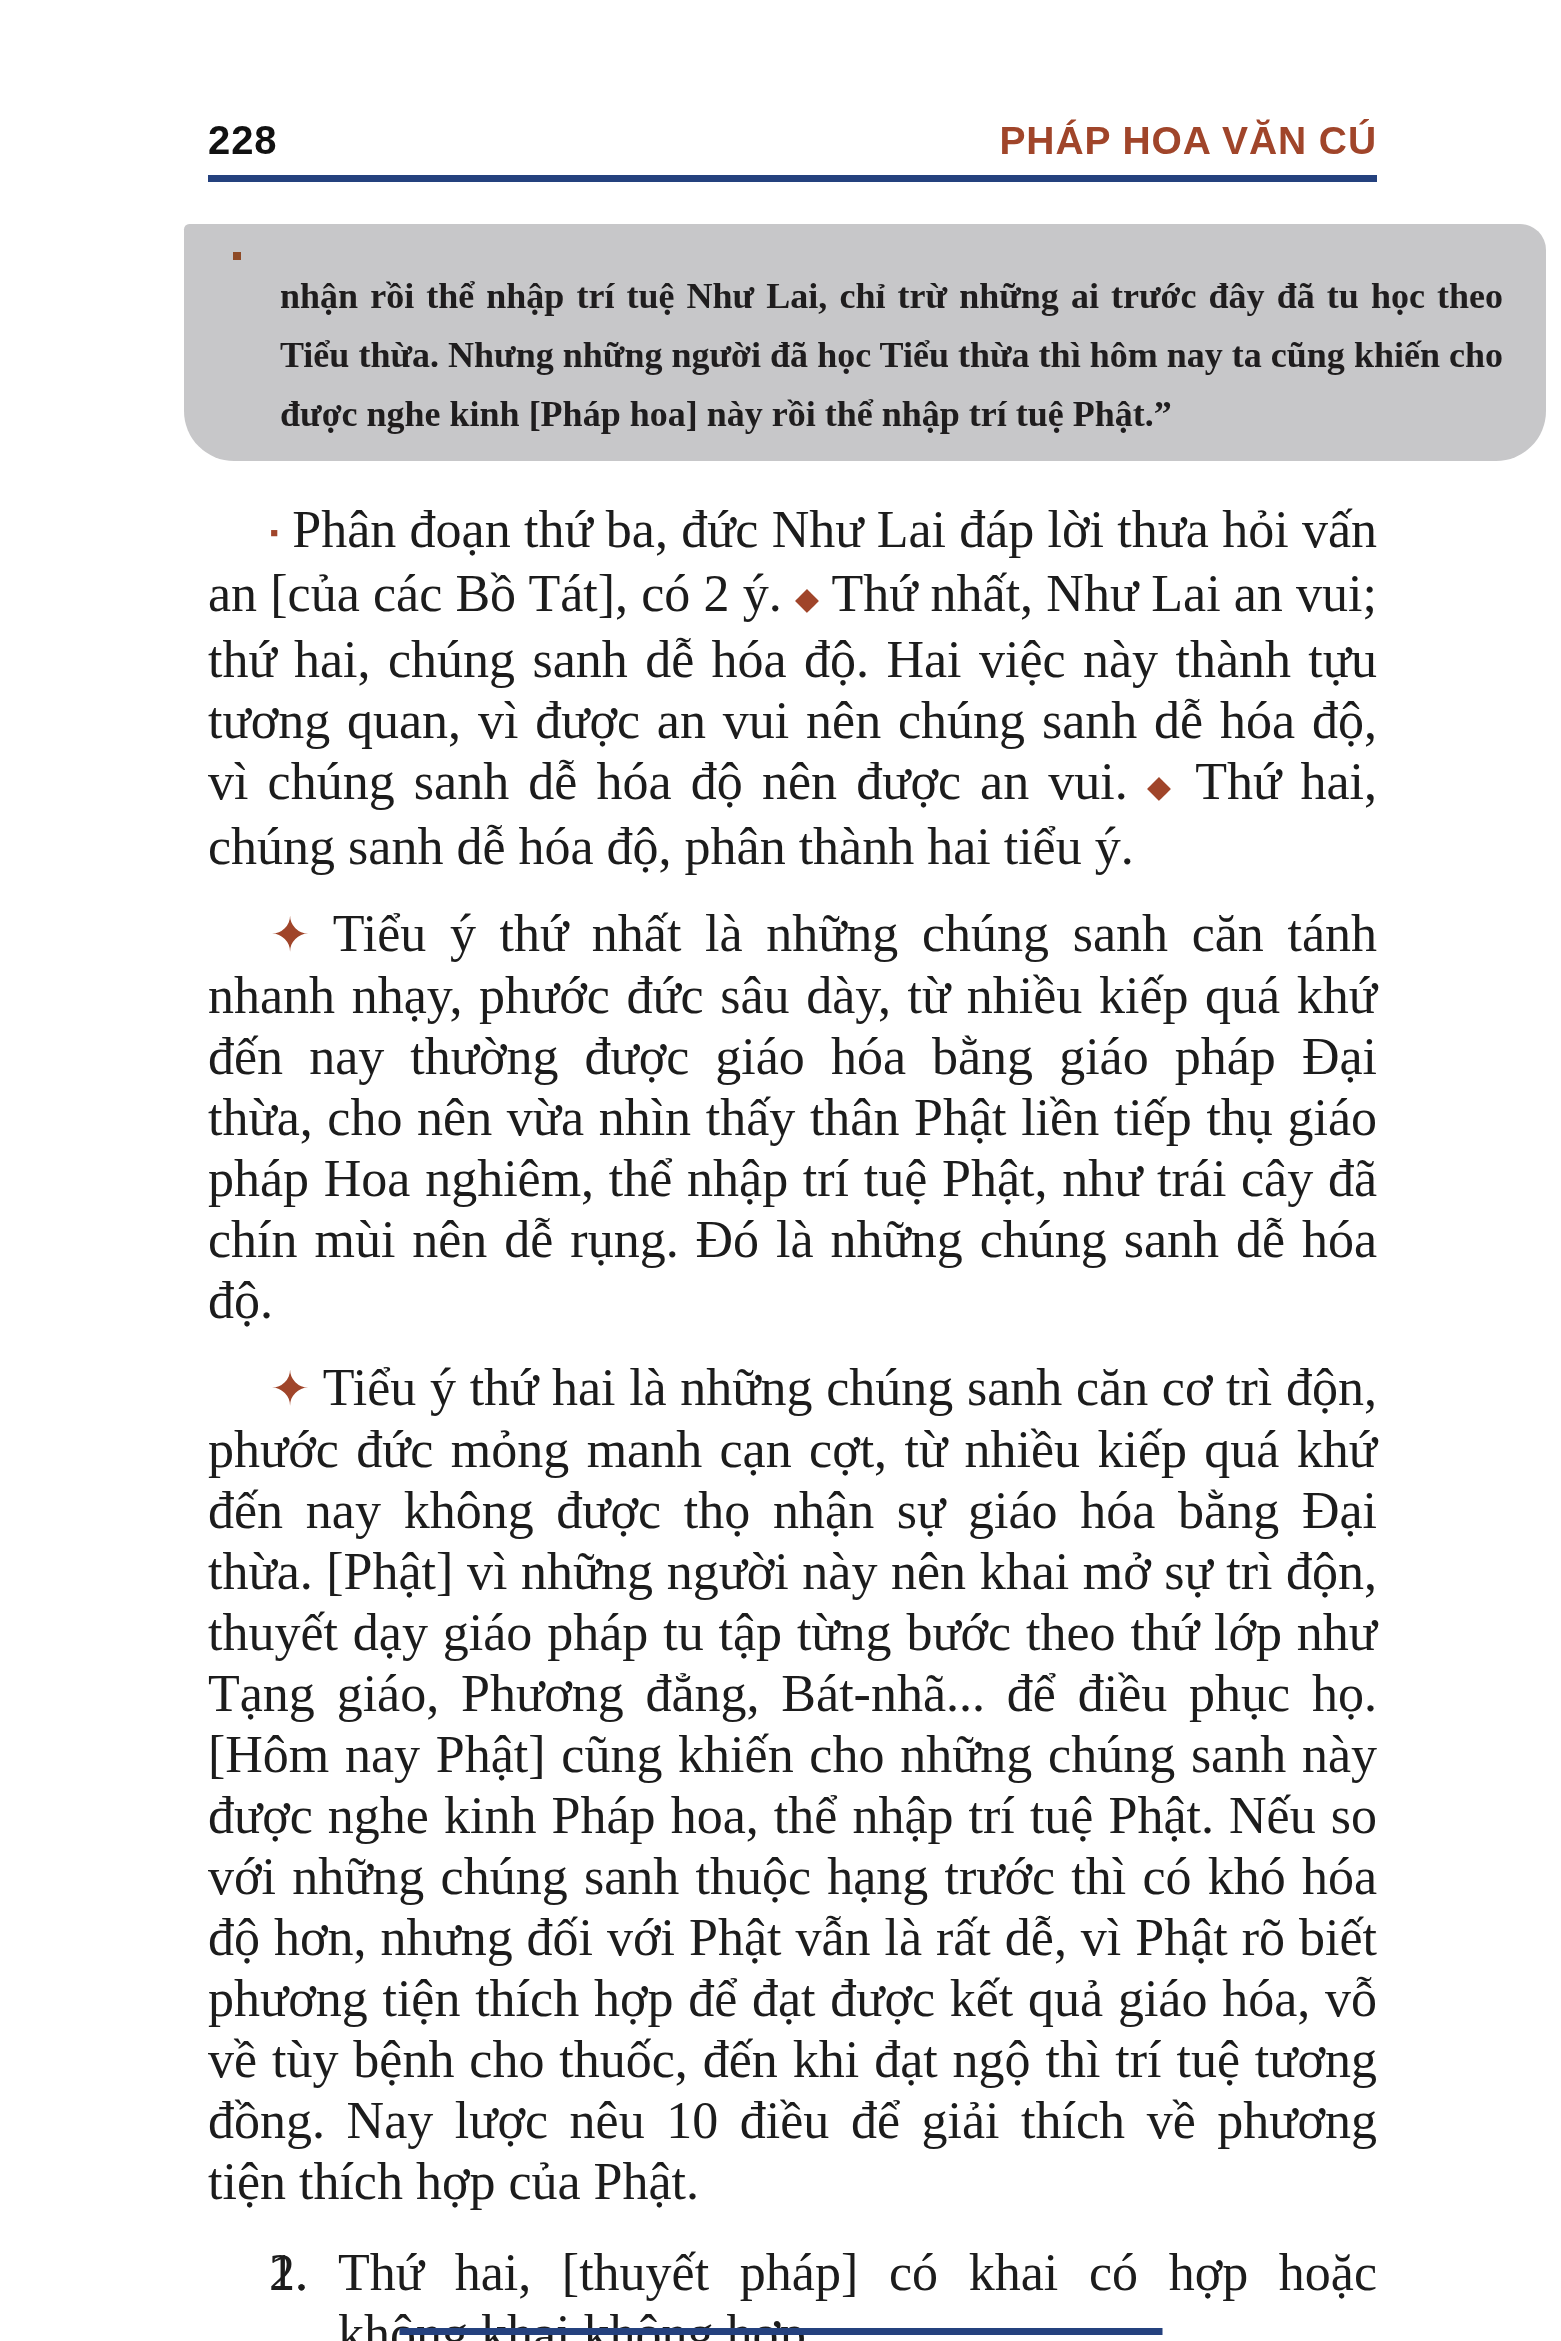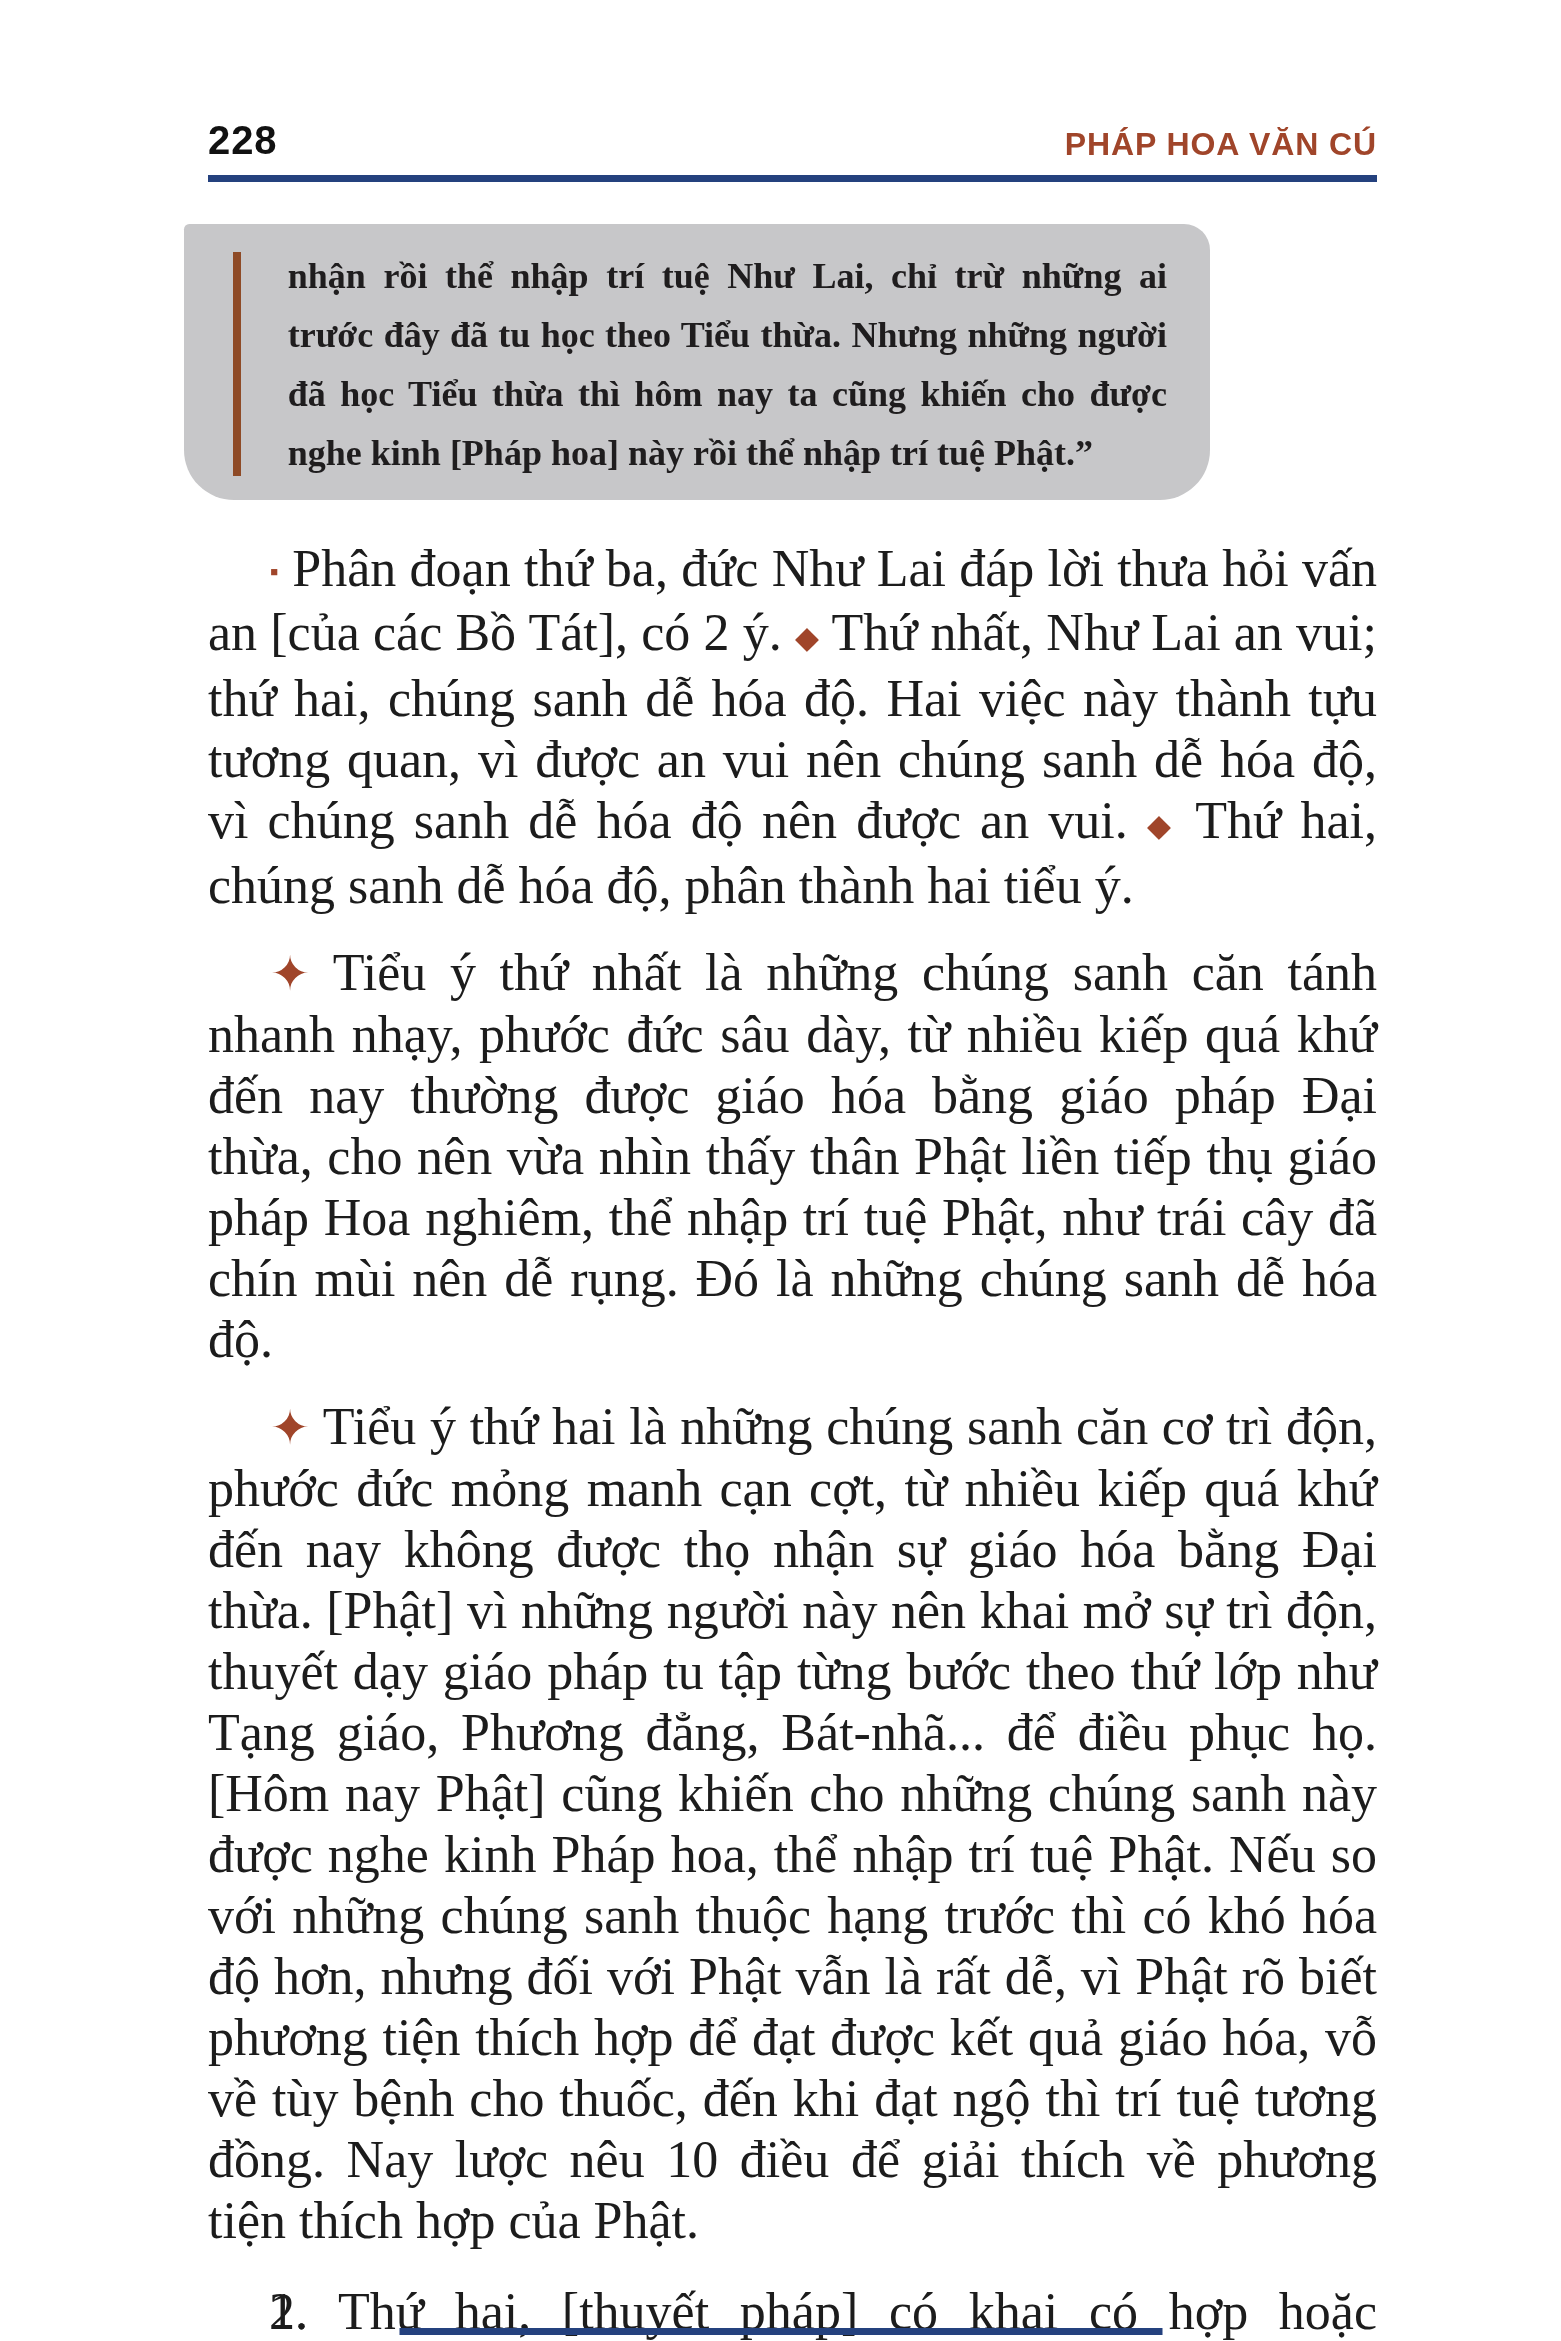--- a/index.html
+++ b/index.html
@@ -34,40 +34,41 @@
     font-family:"Liberation Sans","DejaVu Sans",sans-serif;
     font-weight:700;
   }
   .hdr .pageno{
     font-size:40px;
     line-height:1;
     color:#111111;
     letter-spacing:0.9px;
   }
   .hdr .runtitle{
-    font-size:32px;
+    font-size:39px;
     line-height:1;
     color:var(--brown);
     letter-spacing:0.9px;
   }
   .hdr-rule{
     margin-top:14.7px;
     height:7.8px;
     background:var(--navy);
   }
   
   .quote-box{
     margin-top:42px;
     margin-left:-24px;
-    width:1026px;
+    width:1362px;
     background:var(--quote-bg);
     border-radius:5.2px 26px 50px 50px;
     padding:22.6px 43px 17.3px 49px;
     display:flex;
     align-items:stretch;
+    flex-direction:column;
   }
   .quote-bar{
     flex:0 0 7.8px;
     width:7.8px;
     background:var(--bar-brown);
     margin:5.2px 0 7px 0;
   }
   .quote-text{
     margin-left:47px;
     font-weight:700;

